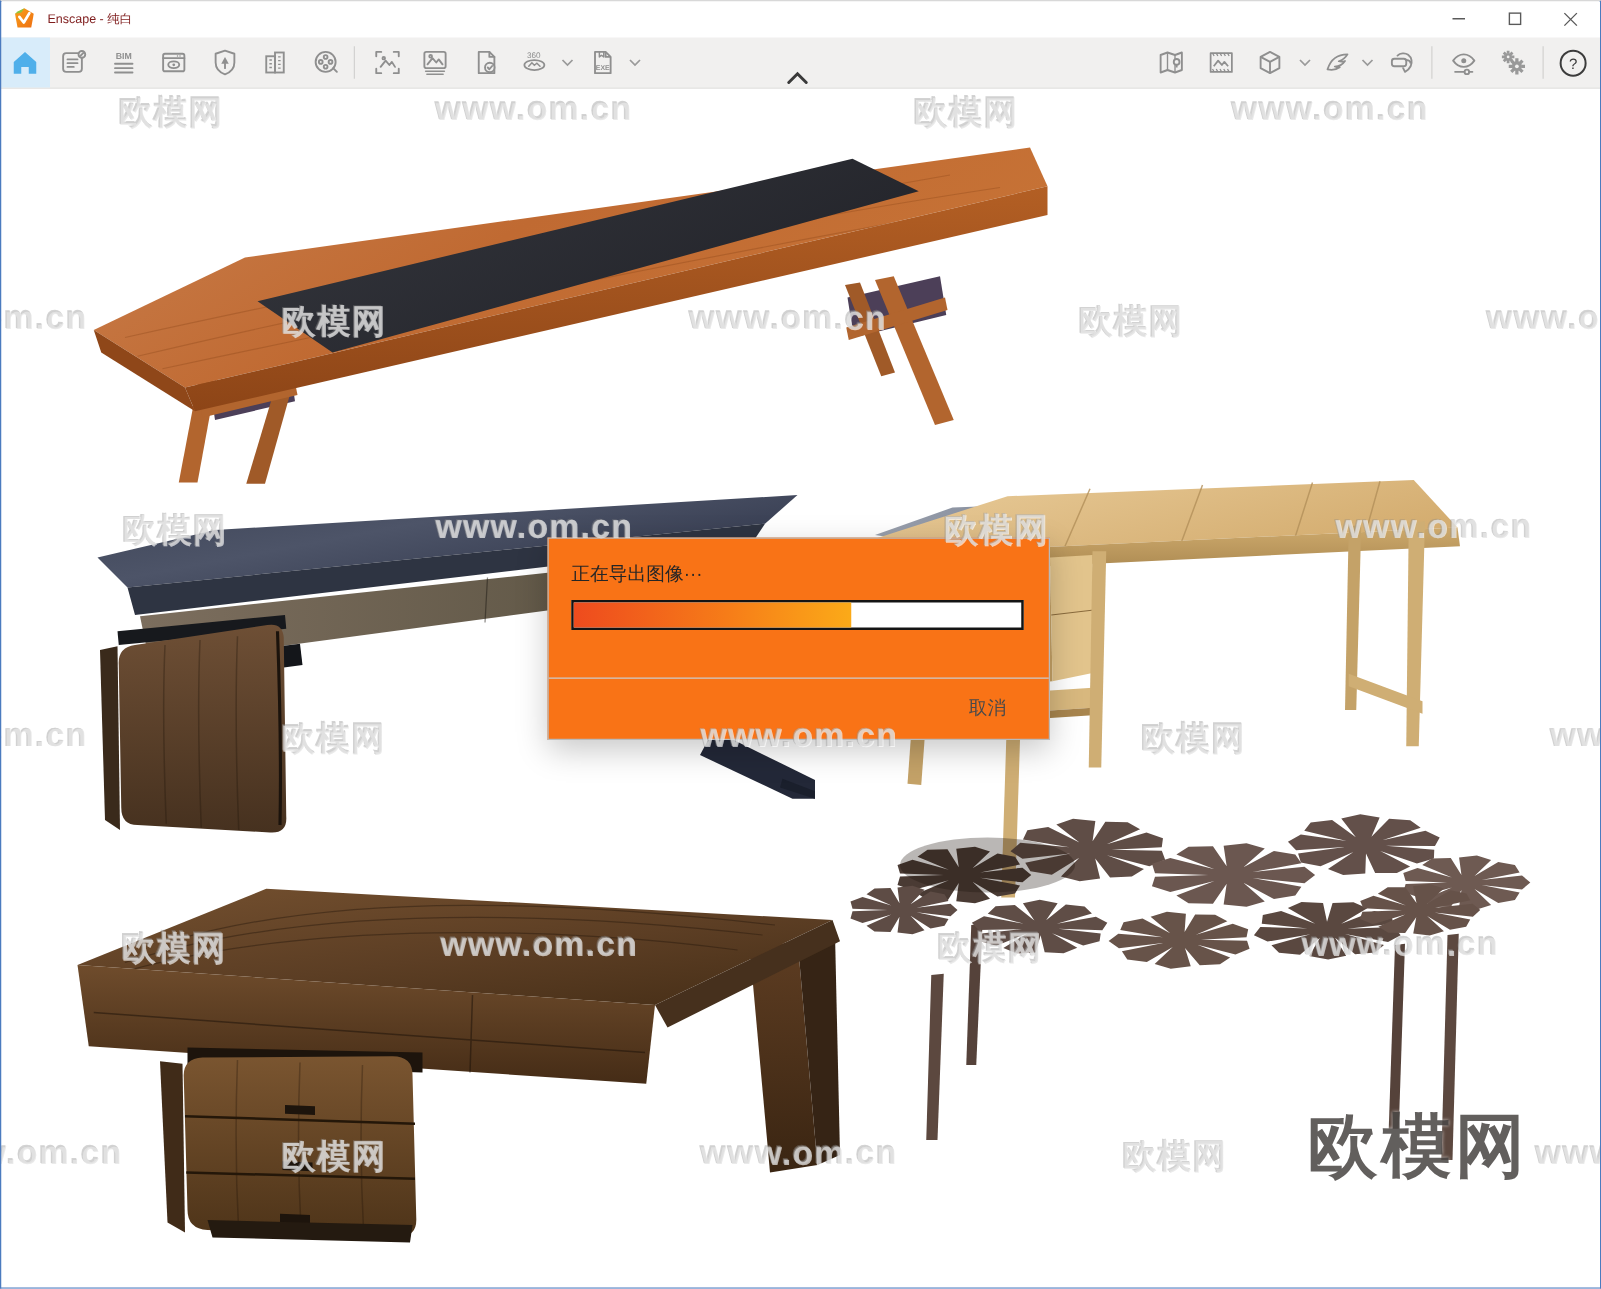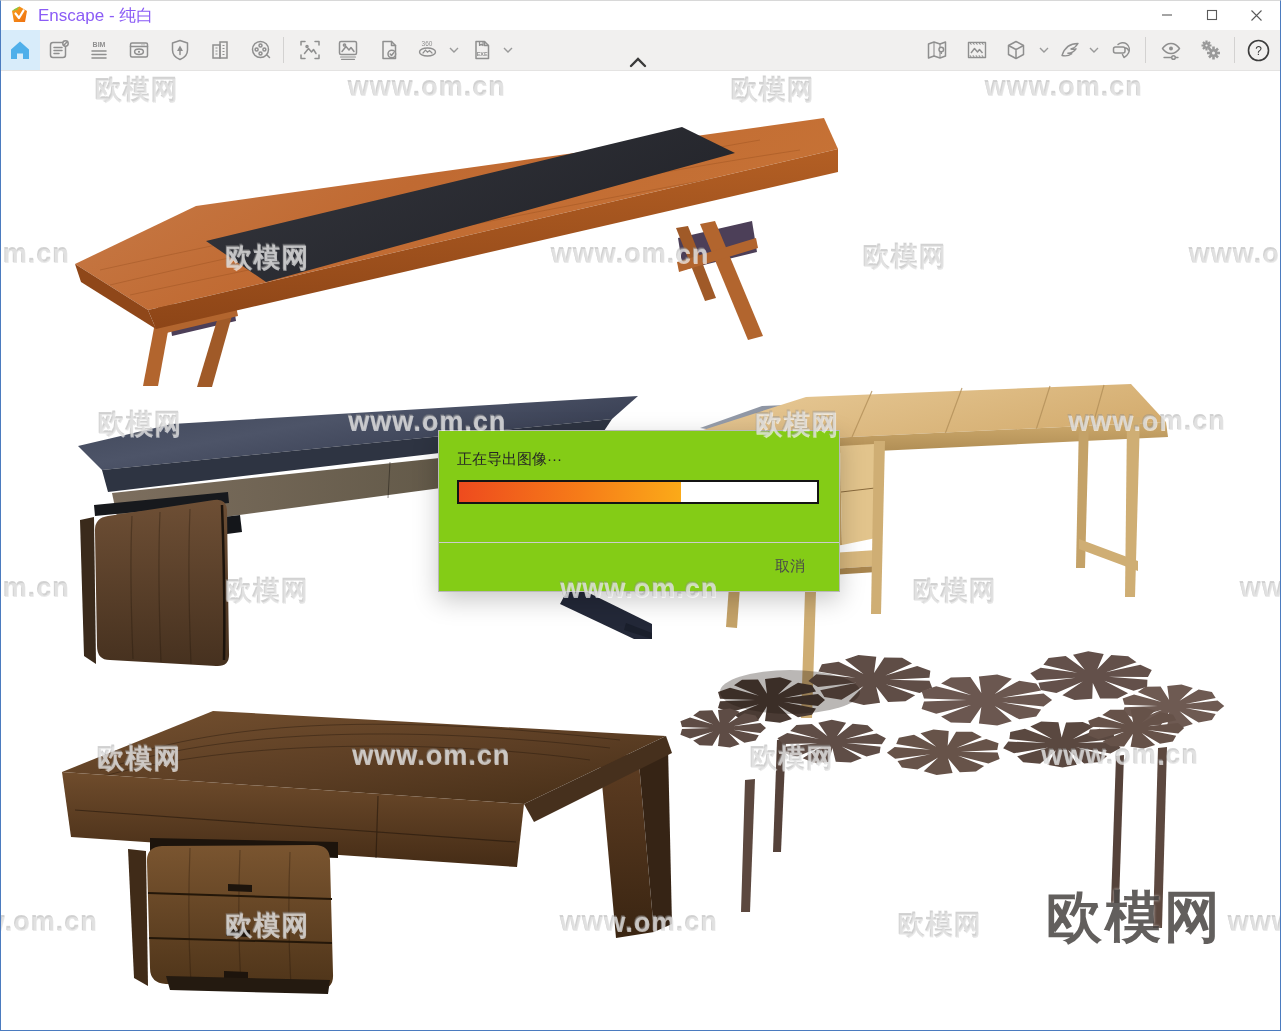--- a/index.html
+++ b/index.html
@@ -3,35 +3,35 @@
 <meta charset="utf-8">
 <style>
   html,body{margin:0;padding:0}
   body{width:1281px;height:1031px;position:relative;overflow:hidden;background:#fff;
        font-family:"Liberation Sans","DejaVu Sans",sans-serif}
   .win-border{position:absolute;inset:0;border-left:1px solid #4b7bbf;border-right:1px solid #4b7bbf;
        border-bottom:1px solid #4b7bbf;border-top:1px solid #d8d8d8;pointer-events:none;z-index:60}
   
   .titlebar{position:absolute;top:0;left:0;right:0;height:30px;background:#fff;z-index:50;display:flex;align-items:center}
   .app-logo{margin-left:10px;width:19px;height:19px;flex:0 0 auto}
-  .title-text{font-size:17px;color:#8b5cf6;margin-left:9px}
+  .title-text{font-size:10px;color:#7f1d1d;margin-left:9px}
   .winbtns{position:absolute;right:2px;top:0;height:30px;display:flex}
   .winbtn{width:45px;height:30px;display:flex;align-items:center;justify-content:center;background:none;border:none;padding:0}
   
   .toolbar{position:absolute;top:30px;left:0;right:0;height:40px;background:#f1f0ef;border-bottom:1px solid #e4e3e2;z-index:50}
   .tbtn{position:absolute;top:0;width:40px;height:40px;display:flex;align-items:center;justify-content:center;background:none;border:none;padding:0}
   .tbtn.small{width:16px}
   .home-hl{position:absolute;left:1px;top:0;width:39px;height:40px;background:#d8ecfa}
   .tsep{position:absolute;top:7px;width:1px;height:26px;background:#d3d2d1}
   .collapse{position:absolute;left:628px;top:56px;z-index:50;background:none;border:none;padding:0}
   
   .viewport{position:absolute;left:0;top:71px;right:0;bottom:0;background:#fff;z-index:1}
   .scene{position:absolute;left:0;top:0;z-index:10}
   
-  .dialog{position:absolute;left:438px;top:430px;width:400px;height:160px;background:#84cc16;
+  .dialog{position:absolute;left:438px;top:430px;width:400px;height:160px;background:#f97316;
           border:1px solid #b9b9b9;box-shadow:0 8px 24px rgba(0,0,0,.22);z-index:30}
   .dialog-title{position:absolute;left:18px;top:19px;font-size:15px;color:#262626}
   .pbar{position:absolute;left:18px;top:49px;width:358px;height:20px;border:2px solid #141414;background:#fff}
   .pfill{height:100%;background:linear-gradient(90deg,#ee4b1e 0%,#f67c18 55%,#fbaa18 100%)}
   .ppct{position:absolute;top:79px;left:0;width:100%;text-align:center;font-size:15px;color:#1f1f1f}
   .dialog-sep{position:absolute;left:0;right:0;top:111px;height:1px;background:#cccccc}
   .cancel-btn{position:absolute;right:30px;top:124px;font-size:15px;color:#4a4a4a;background:none;border:none;padding:2px 4px;cursor:pointer}
   
   .wm{position:absolute;font-size:27px;font-weight:700;letter-spacing:1px;white-space:nowrap;z-index:40;
       color:rgba(205,205,205,.42);

